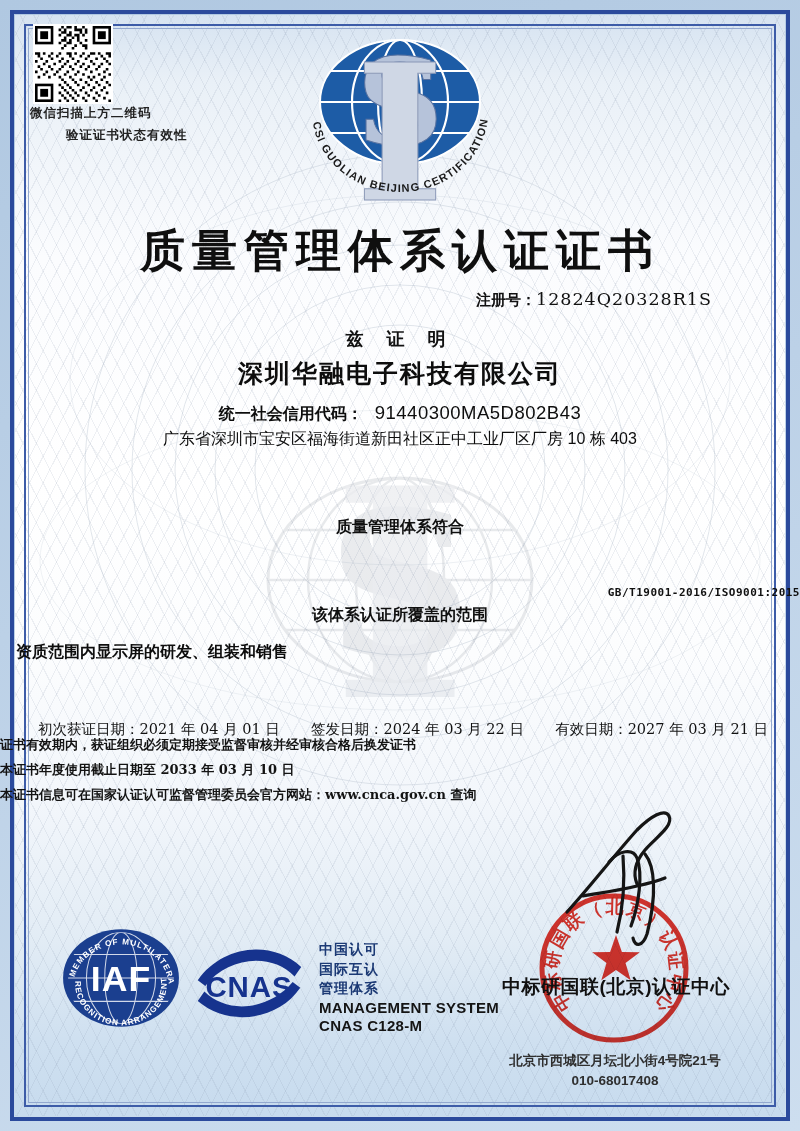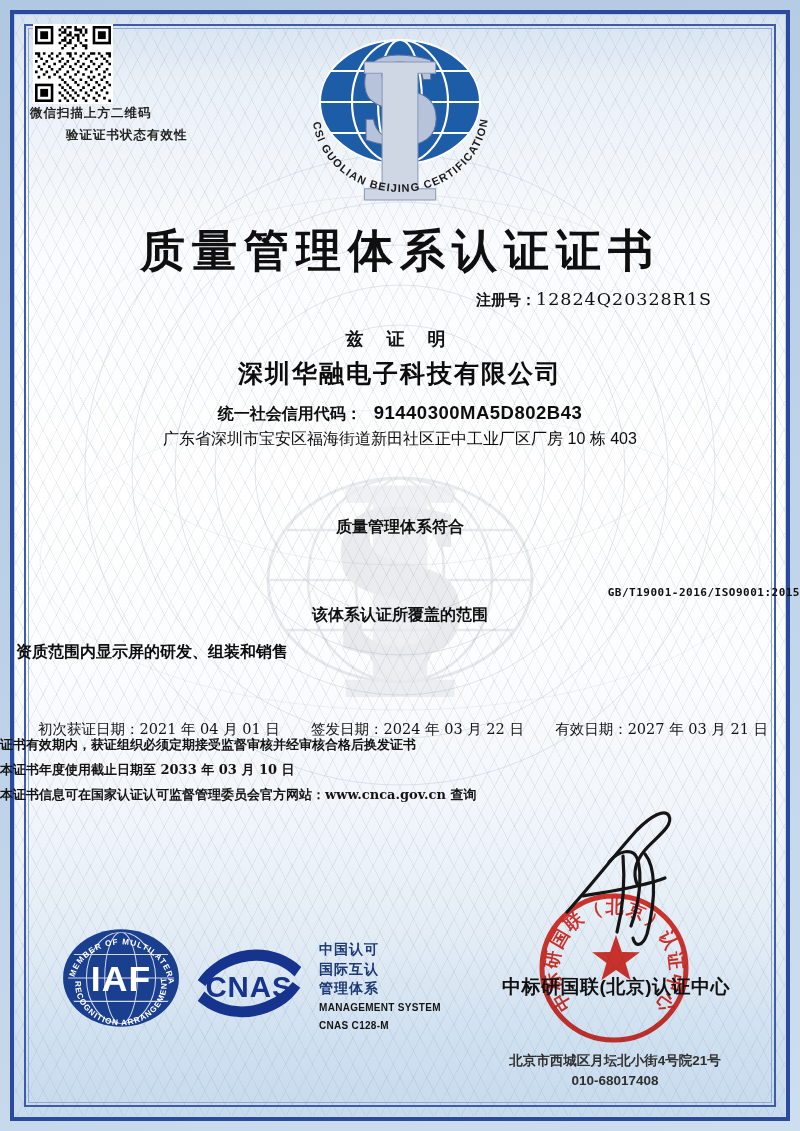--- a/index.html
+++ b/index.html
@@ -24,36 +24,36 @@
   .csi{left:295px;top:22px;}
   .title{left:0;top:221px;width:100%;text-align:center;font-size:45px;font-weight:700;
          color:#0f0f0f;letter-spacing:7px;}
   .reg{top:289px;right:88px;text-align:right;color:#111;}
   .reg .lbl{font-size:15px;font-weight:700;}
   .reg .num{font-size:17.5px;font-family:"DejaVu Serif",serif;letter-spacing:1px;}
   .certify{left:0;top:327px;width:100%;text-align:center;font-size:18px;font-weight:700;letter-spacing:9px;color:#111;}
   .company{left:0;top:357px;width:100%;text-align:center;font-size:25px;font-weight:700;letter-spacing:2px;color:#0d0d0d;}
   .credit{left:0;top:402px;width:100%;text-align:center;color:#0d0d0d;}
   .credit .lbl{font-size:16px;font-weight:700;}
-  .credit .code{font-size:18.5px;font-weight:700;letter-spacing:.5px;margin-left:12px;}
+  .credit .code{font-size:18.5px;font-weight:400;letter-spacing:.5px;margin-left:12px;}
   .addr{left:0;top:429px;width:100%;text-align:center;font-size:16px;font-weight:400;color:#0d0d0d;}
   .conform{left:0;top:517px;width:100%;text-align:center;font-size:16px;font-weight:700;color:#101010;}
   .standard{left:0;top:558px;width:100%;text-align:right;font-size:11px;font-weight:700;
             font-family:"DejaVu Sans Mono",monospace;color:#101010;letter-spacing:.5px;margin-top:28px;}
   .scopelabel{left:0;top:605px;width:100%;text-align:center;font-size:16px;font-weight:700;color:#101010;}
   .scope{left:16px;top:642px;width:100%;text-align:left;font-size:16px;font-weight:700;color:#0d0d0d;}
   .dates{left:0;top:720px;width:100%;box-sizing:border-box;padding:0 32px 0 38px;display:flex;
          justify-content:space-between;font-family:"DejaVu Serif",serif;font-size:14.5px;font-weight:400;color:#111;}
   .note{left:0;width:100%;font-family:"DejaVu Serif",serif;font-weight:700;font-size:13px;color:#131313;}
   .n1{top:736px;} .n2{top:761px;} .n3{top:786px;}
   .iaf{left:60px;top:926px;}
   .cnas{left:193px;top:938px;}
   .cnastext{left:319px;top:940px;line-height:19.5px;}
   .cnastext .zh{font-size:14px;font-weight:700;color:#1c3a75;letter-spacing:1px;}
-  .cnastext .en{font-size:10px;font-weight:700;color:#141414;line-height:18px;letter-spacing:.3px;}
+  .cnastext .en{font-size:15px;font-weight:700;color:#141414;line-height:18px;letter-spacing:.3px;}
   .seal{left:536px;top:888px;mix-blend-mode:multiply;}
   .sealtext{left:448px;top:974px;width:336px;text-align:center;font-size:19px;font-weight:700;color:#101010;letter-spacing:.5px;}
   .signature{left:548px;top:800px;}
   .footer{left:430px;top:1051px;width:370px;text-align:center;font-size:13.5px;line-height:20px;color:#2f2f2f;font-weight:600;}
 </style>
 </head>
 <body>
 
 <div class="page">
   <div class="paper"></div>

